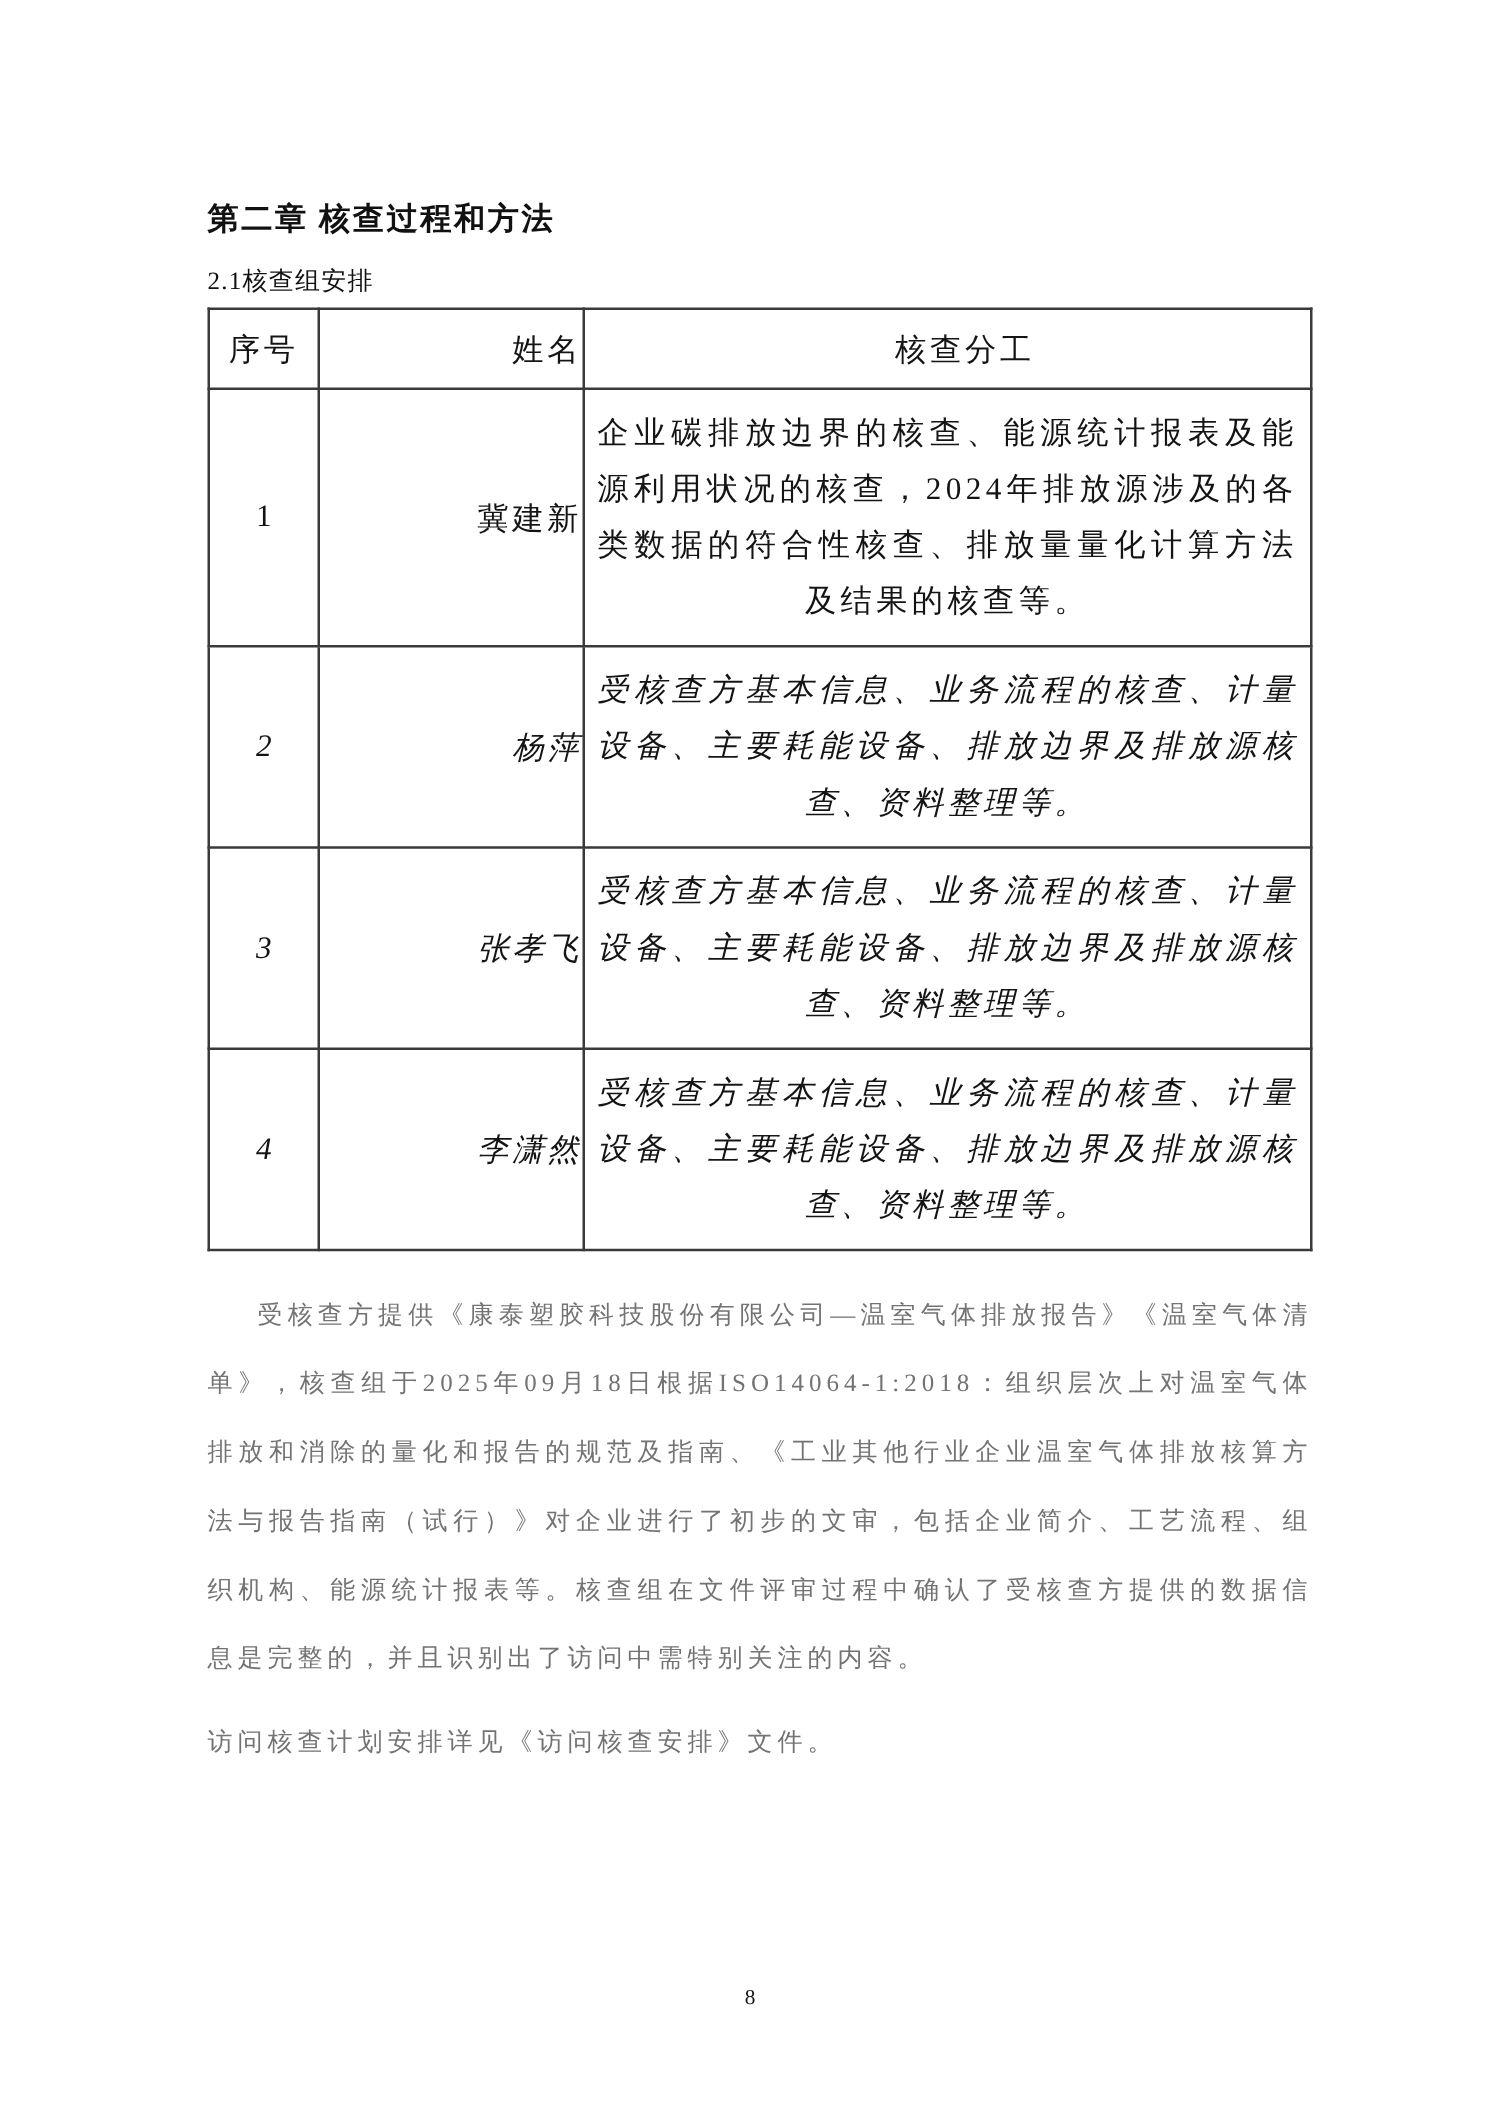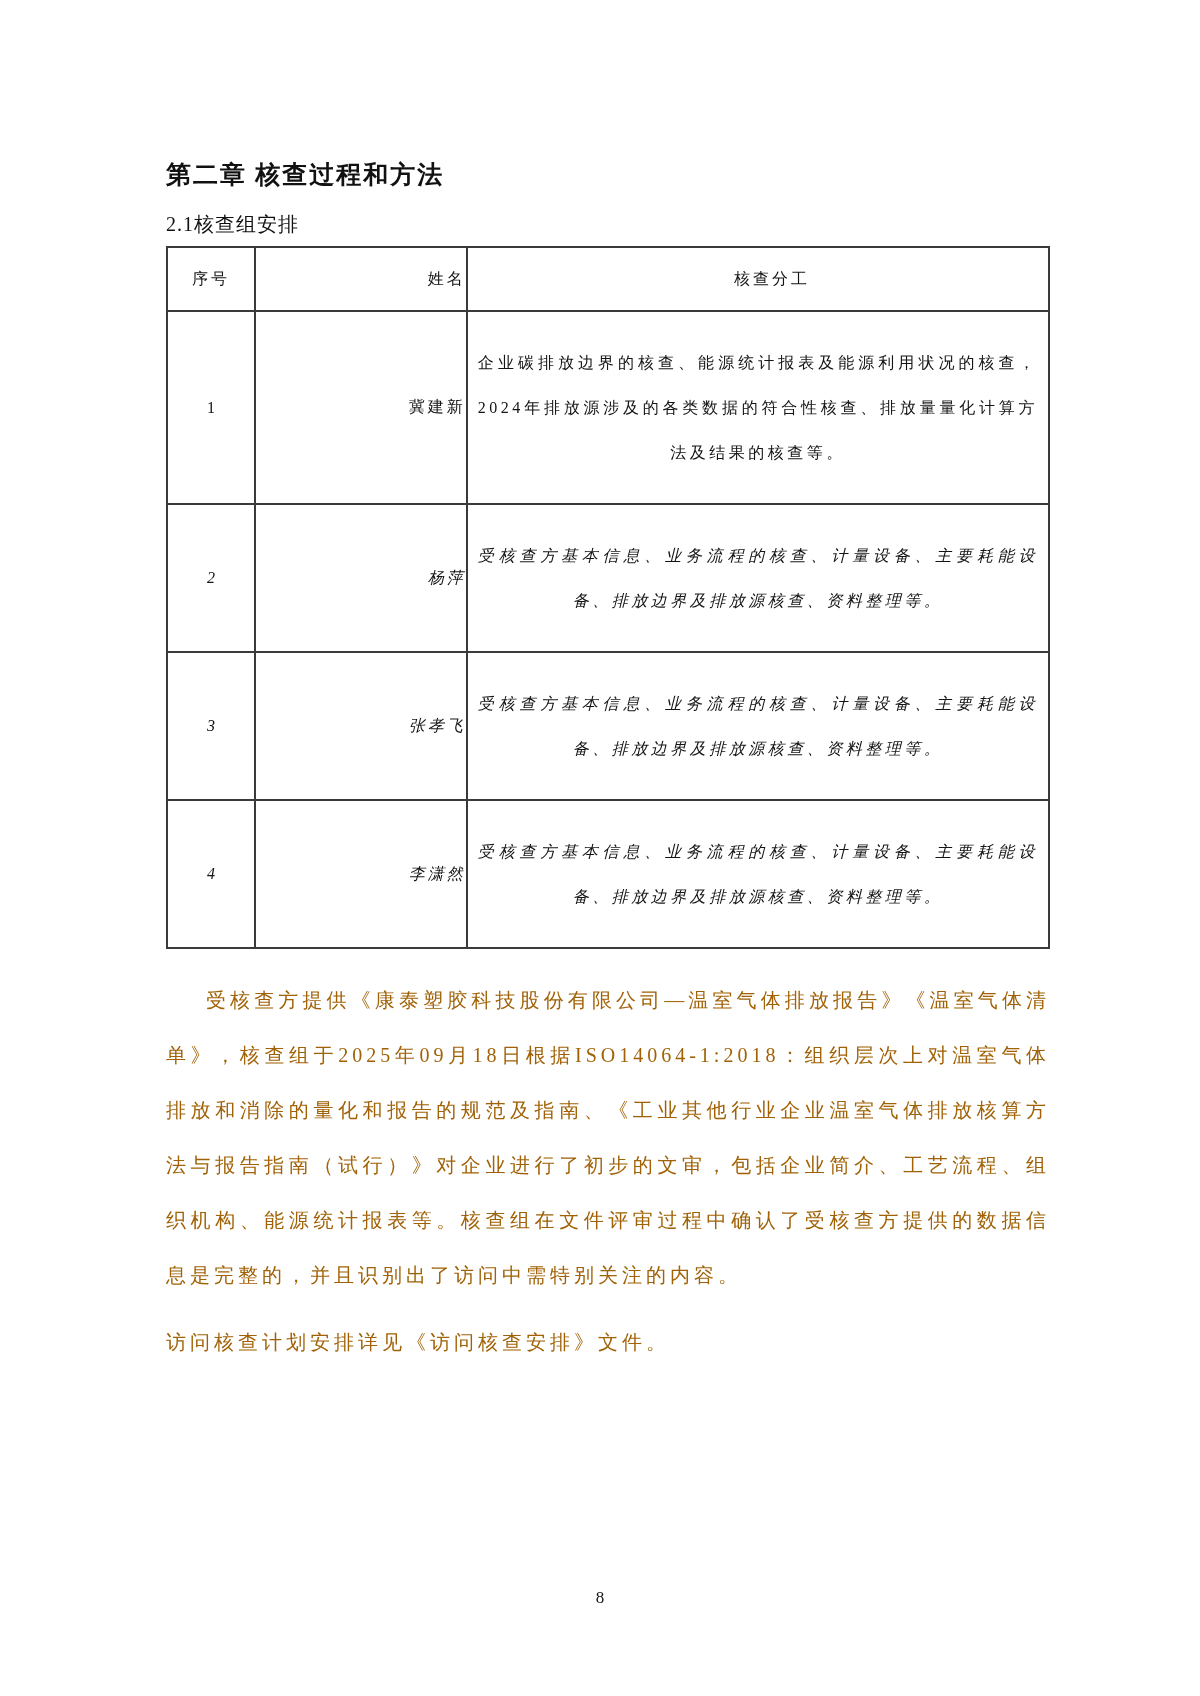--- a/index.html
+++ b/index.html
@@ -38,45 +38,45 @@
   }
   table.team-table {
     margin-top: 8px;
     width: 100%;
     border-collapse: collapse;
     table-layout: fixed;
   }
   table.team-table td, table.team-table th {
     border: 2px solid #3a3a3a;
     font-weight: normal;
-    font-size: 16px;
+    font-size: 25px;
     vertical-align: middle;
     color: #141414;
   }
   th.col-no, td.cell-no { width: 10%; text-align: center; }
   th.col-name, td.cell-name { width: 24%; text-align: right; letter-spacing: 3px; }
   th.col-task, td.cell-task { width: 66%; text-align: center; padding-left: 28px; }
   tr.header-row th { height: 64px; letter-spacing: 3px; }
   td.cell-task {
-    padding: 28px 10px;
+    padding: 12px 10px;
     line-height: 45px;
     letter-spacing: 3.5px;
     text-align: justify;
     text-align-last: center;
   }
   tr.row-tall td { height: 138px; }
   tr.row-normal td { height: 88px; font-style: italic; }
   .sec22-heading { margin-top: 44px; }
   .body-para {
     margin-top: 24px;
     font-size: 20px;
     line-height: 55px;
     letter-spacing: 4px;
     text-align: justify;
-    color: #a16207;
+    color: #737373;
   }
   .indent { text-indent: 2em; }
   .sec23-heading { margin-top: 26px; }
   .sec23-para { margin-top: 14px; line-height: 50px; }
   .page-number {
     position: absolute;
     top: 1588px;
     left: 0;
     width: 100%;
     text-align: center;

